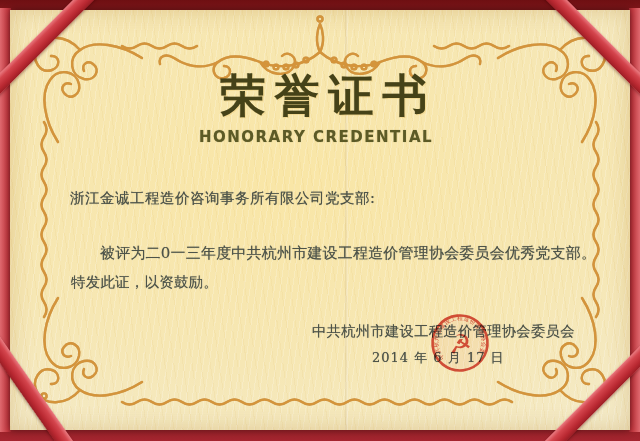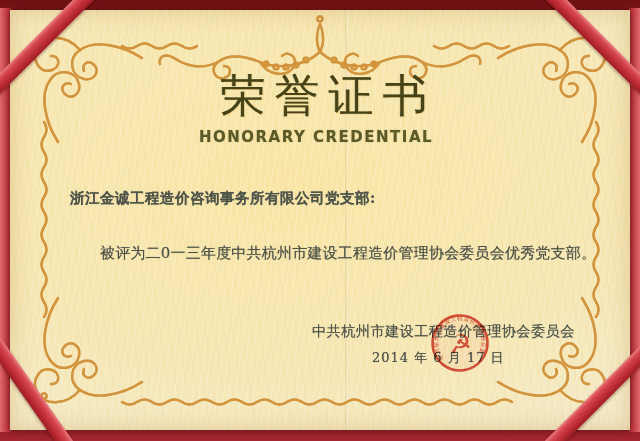--- a/index.html
+++ b/index.html
@@ -20,29 +20,29 @@
     box-shadow: inset 0 0 22px rgba(170,120,40,.30), 0 0 8px rgba(0,0,0,.45);
   }
   .crease{position:absolute; left:345px; top:10px; width:3px; height:420px; z-index:3;
     background:linear-gradient(to right, rgba(150,110,40,.14), rgba(255,255,255,.30));}
   svg.frame{position:absolute; left:10px; top:10px; z-index:3;
     filter:drop-shadow(0.7px 0.9px 0.5px rgba(150,90,20,.45));}
   .frame path, .frame circle{fill:none; stroke:#d4943b; stroke-width:2.4; stroke-linecap:round; stroke-linejoin:round;}
   .txt{position:absolute; z-index:4; color:#4d5349; white-space:nowrap;}
   .title{
     left:0; right:0; top:66px; text-align:center;
-    font-size:45px; font-weight:400; letter-spacing:9px; padding-left:17px;
+    font-size:45px; font-weight:700; letter-spacing:9px; padding-left:17px;
     color:#454218; text-shadow:1px 1px 0 rgba(238,205,125,.55), -0.5px -0.5px 0 rgba(55,48,10,.35);
   }
   .subtitle{
     left:0; right:8px; top:128px; text-align:center;
     font-family:"DejaVu Sans", sans-serif; font-size:15px; font-weight:700;
     letter-spacing:1.5px; color:#5c5a26; text-shadow:0 0 1px rgba(92,90,38,.5);
   }
-  .recipient{left:70px; top:189px; font-size:14.5px; font-weight:700; letter-spacing:0.5px; text-shadow:0 0 .7px rgba(77,83,73,.8);}
+  .recipient{left:70px; top:189px; font-size:14.5px; font-weight:400; letter-spacing:0.5px; text-shadow:0 0 .7px rgba(77,83,73,.8);}
   .body1{left:100px; top:244px; font-size:15px; letter-spacing:0.2px; text-shadow:0 0 .7px rgba(77,83,73,.7);}
   .body2{left:71px; top:273px; font-size:14.5px; letter-spacing:0.2px; text-shadow:0 0 .7px rgba(77,83,73,.7);}
   .issuer{left:312px; top:322px; font-size:14.3px; letter-spacing:0.3px; text-shadow:0 0 .7px rgba(77,83,73,.7);}
   .date{left:372px; top:349px; font-size:13px; letter-spacing:1px; text-shadow:0 0 .7px rgba(77,83,73,.7);}
   .seal{position:absolute; left:415px; top:298px; width:90px; height:90px; z-index:5;
     mix-blend-mode:multiply; opacity:.93; transform:rotate(-6deg);}
   .ribbon{
     position:absolute; width:200px; height:15px; z-index:6;
     background:linear-gradient(to bottom,#ea7c82 0%, #d4454d 28%, #b92831 72%, #9a1e25 100%);
     box-shadow:0 1px 3px rgba(60,0,0,.4);
@@ -96,20 +96,21 @@
     <path d="M424,36 c5.0,3.4 10.0,3.4 15,0 c5.0,-3.4 10.0,-3.4 15,0 c5.0,3.4 10.0,3.4 15,0 c5.0,-3.4 10.0,-3.4 15,0 c5.0,3.4 10.0,3.4 15,0"></path>
     <path d="M34,112 c3.4,5.0 3.4,10.0 0,15 c-3.4,5.0 -3.4,10.0 0,15 c3.4,5.0 3.4,10.0 0,15 c-3.4,5.0 -3.4,10.0 0,15 c3.4,5.0 3.4,10.0 0,15 c-3.4,5.0 -3.4,10.0 0,15 c3.4,5.0 3.4,10.0 0,15 c-3.4,5.0 -3.4,10.0 0,15 c3.4,5.0 3.4,10.0 0,15 c-3.4,5.0 -3.4,10.0 0,15 c3.4,5.0 3.4,10.0 0,15 c-3.4,5.0 -3.4,10.0 0,15 c3.4,5.0 3.4,10.0 0,15"></path>
     <path d="M586,112 c3.4,5.0 3.4,10.0 0,15 c-3.4,5.0 -3.4,10.0 0,15 c3.4,5.0 3.4,10.0 0,15 c-3.4,5.0 -3.4,10.0 0,15 c3.4,5.0 3.4,10.0 0,15 c-3.4,5.0 -3.4,10.0 0,15 c3.4,5.0 3.4,10.0 0,15 c-3.4,5.0 -3.4,10.0 0,15 c3.4,5.0 3.4,10.0 0,15 c-3.4,5.0 -3.4,10.0 0,15 c3.4,5.0 3.4,10.0 0,15 c-3.4,5.0 -3.4,10.0 0,15 c3.4,5.0 3.4,10.0 0,15"></path>
     <path d="M112,392 c5.0,3.4 10.0,3.4 15,0 c5.0,-3.4 10.0,-3.4 15,0 c5.0,3.4 10.0,3.4 15,0 c5.0,-3.4 10.0,-3.4 15,0 c5.0,3.4 10.0,3.4 15,0 c5.0,-3.4 10.0,-3.4 15,0 c5.0,3.4 10.0,3.4 15,0 c5.0,-3.4 10.0,-3.4 15,0 c5.0,3.4 10.0,3.4 15,0 c5.0,-3.4 10.0,-3.4 15,0 c5.0,3.4 10.0,3.4 15,0 c5.0,-3.4 10.0,-3.4 15,0 c5.0,3.4 10.0,3.4 15,0 c5.0,-3.4 10.0,-3.4 15,0 c5.0,3.4 10.0,3.4 15,0 c5.0,-3.4 10.0,-3.4 15,0 c5.0,3.4 10.0,3.4 15,0 c5.0,-3.4 10.0,-3.4 15,0 c5.0,3.4 10.0,3.4 15,0 c5.0,-3.4 10.0,-3.4 15,0 c5.0,3.4 10.0,3.4 15,0 c5.0,-3.4 10.0,-3.4 15,0 c5.0,3.4 10.0,3.4 15,0 c5.0,-3.4 10.0,-3.4 15,0 c5.0,3.4 10.0,3.4 15,0 c5.0,-3.4 10.0,-3.4 15,0"></path>
   </svg>
 
   <div class="txt title">荣誉证书</div>
   <div class="txt subtitle">HONORARY CREDENTIAL</div>
   <div class="txt recipient">浙江金诚工程造价咨询事务所有限公司党支部:</div>
   <div class="txt body1">被评为二0一三年度中共杭州市建设工程造价管理协会委员会优秀党支部。</div>
+  <div class="txt body2">特发此证，以资鼓励。</div>
   <div class="txt issuer">中共杭州市建设工程造价管理协会委员会</div>
   <div class="txt date">2014 年 6 月 17 日</div>
 
   <svg class="seal" viewBox="0 0 90 90">
     <defs>
       <path id="sealArc" d="M28,58 A22,22 0 1 1 62,58"></path>
     </defs>
     <circle cx="45" cy="45" r="27.5" fill="rgba(220,80,70,0.05)" stroke="#d5483d" stroke-width="2.6"></circle>
     <text x="45" y="55" text-anchor="middle" font-family="DejaVu Sans, sans-serif" font-size="26" fill="#d5483d">☭</text>
     <text font-size="5.8" fill="#d5483d" letter-spacing="0.3">

